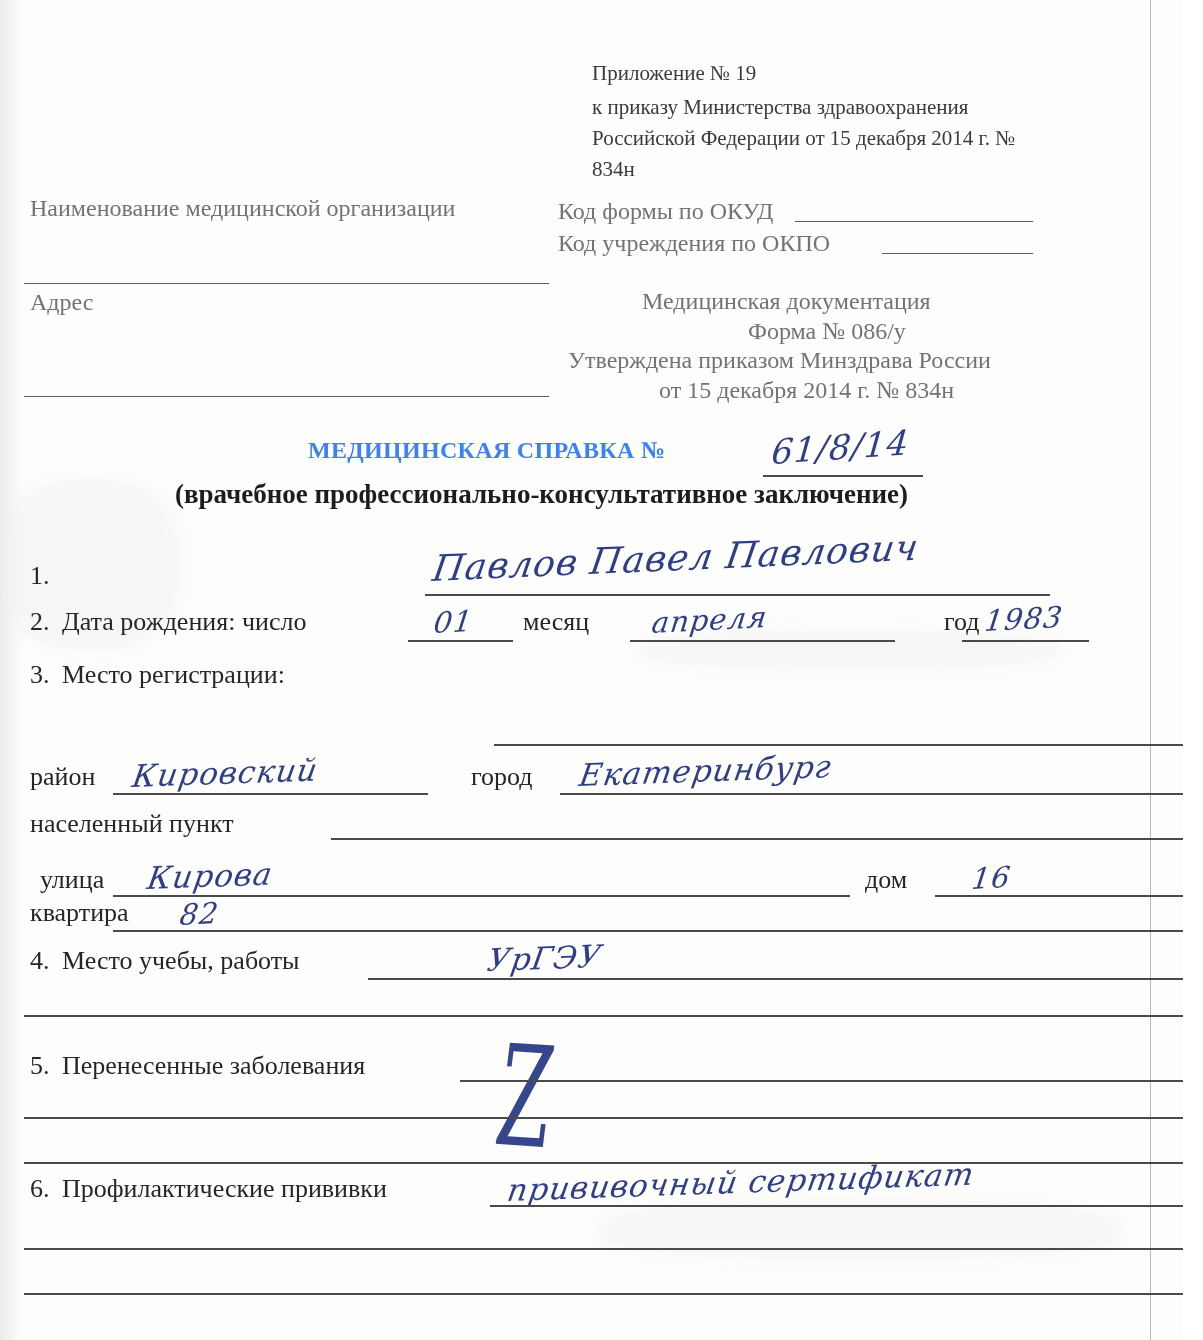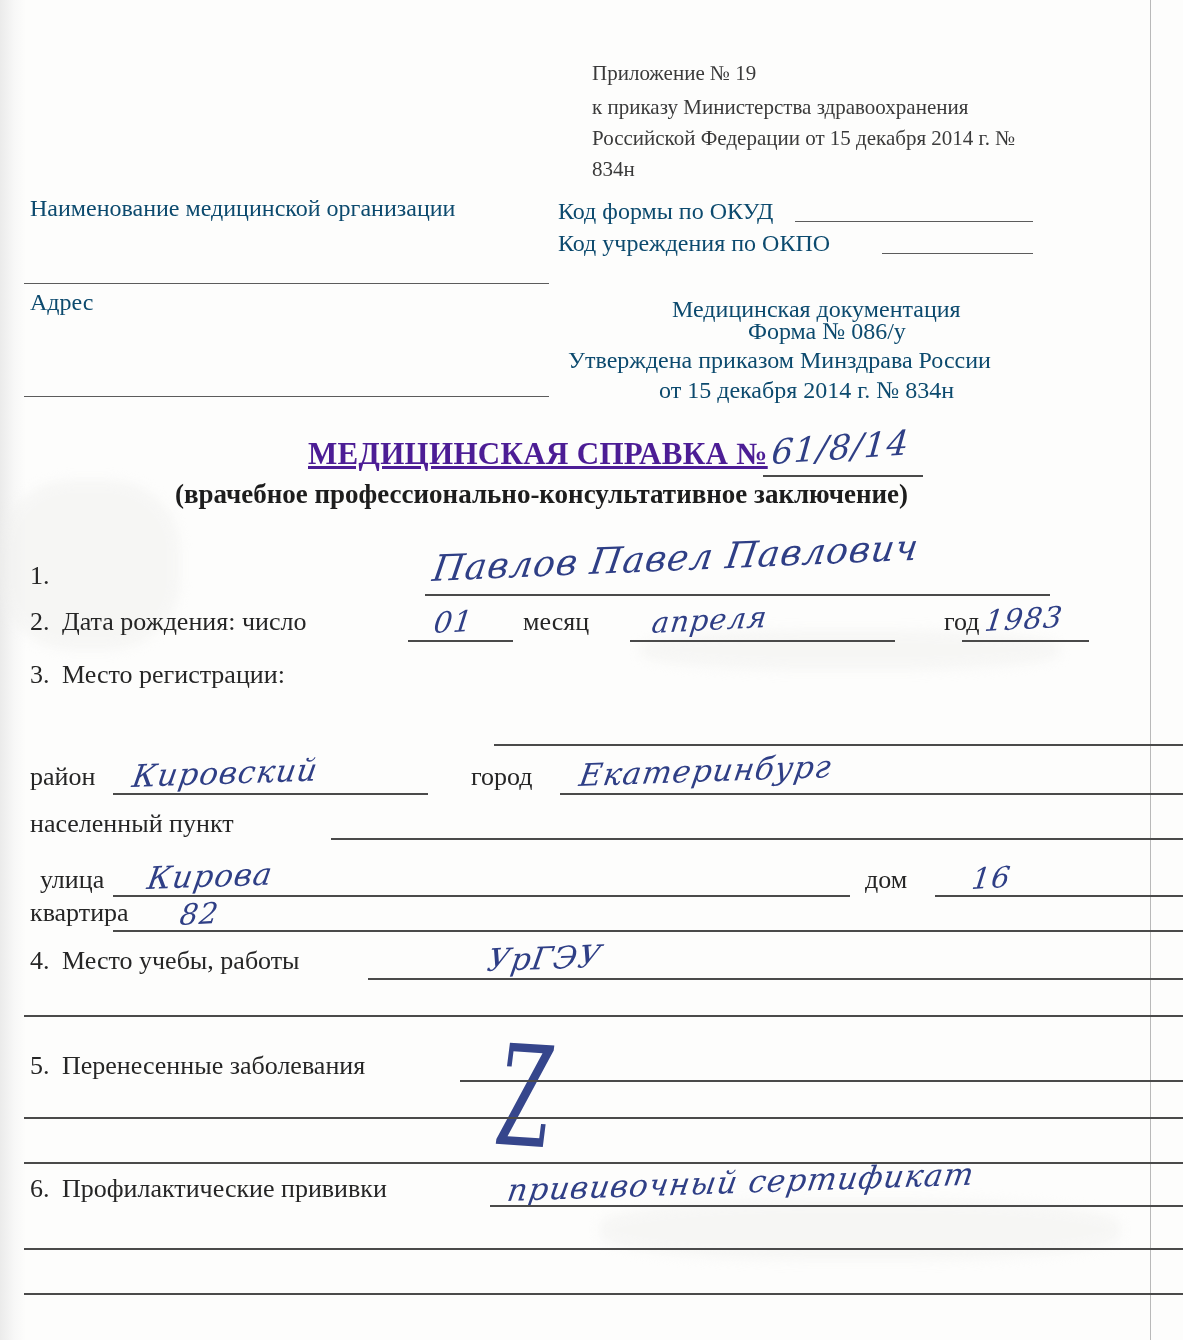--- a/index.html
+++ b/index.html
@@ -49,27 +49,26 @@
 
   
   .t {
     position: absolute;
     white-space: pre;
     line-height: 1.0;
   }
   .serif   { font-family: "Liberation Serif", "DejaVu Serif", serif; }
   .hdr     { font-size: 21px; color: #3a3a3a; }
   .lbl     { font-size: 26px; color: #262626; }
-  .lbl-sm  { font-size: 24px; color: #0c4a6e; }
+  .lbl-sm  { font-size: 24px; color: #737373; }
   .title-main {
-    font-size: 31px;
+    font-size: 24px;
     font-weight: bold;
     letter-spacing: .3px;
-    color: #4c1d95;
-    text-decoration: underline;
+    color: #3b82f6;
   }
   .title-sub {
     font-size: 27px;
     font-weight: bold;
     color: #1d1d1d;
   }
 
   
   .rule {
     position: absolute;
@@ -153,21 +152,21 @@
   <div class="rule thin" style="left:24px;top:396px;width:525px;"></div>
 
   <div class="t serif lbl-sm" style="left:558px;top:199px;">Код формы по ОКУД</div>
   <div class="t serif lbl-sm" style="left:800px;top:199px;"></div>
   <div class="rule thin" style="left:795px;top:221px;width:238px;"></div>
 
   <div class="t serif lbl-sm" style="left:558px;top:231px;">Код учреждения по ОКПО</div>
   <div class="t serif lbl-sm" style="left:888px;top:231px;"></div>
   <div class="rule thin" style="left:882px;top:253px;width:151px;"></div>
 
-  <div class="t serif lbl-sm" style="left:672px;top:289px;margin-top:8px;">Медицинская документация</div>
+  <div class="t serif lbl-sm" style="left:642px;top:289px;">Медицинская документация</div>
   <div class="t serif lbl-sm" style="left:748px;top:319px;">Форма № 086/у</div>
   <div class="t serif lbl-sm" style="left:568px;top:348px;">Утверждена приказом Минздрава России</div>
   <div class="t serif lbl-sm" style="left:659px;top:378px;">от 15 декабря 2014 г. № 834н</div>
 
   <div class="t serif title-main" style="left:308px;top:438px;">МЕДИЦИНСКАЯ СПРАВКА №</div>
   <div class="hw hw-num" style="left:770px;top:432px;">61/8/14</div>
   <div class="rule" style="left:763px;top:475px;width:160px;"></div>
 
   <div class="t serif title-sub" style="left:175px;top:481px;">(врачебное профессионально-консультативное заключение)</div>
 

